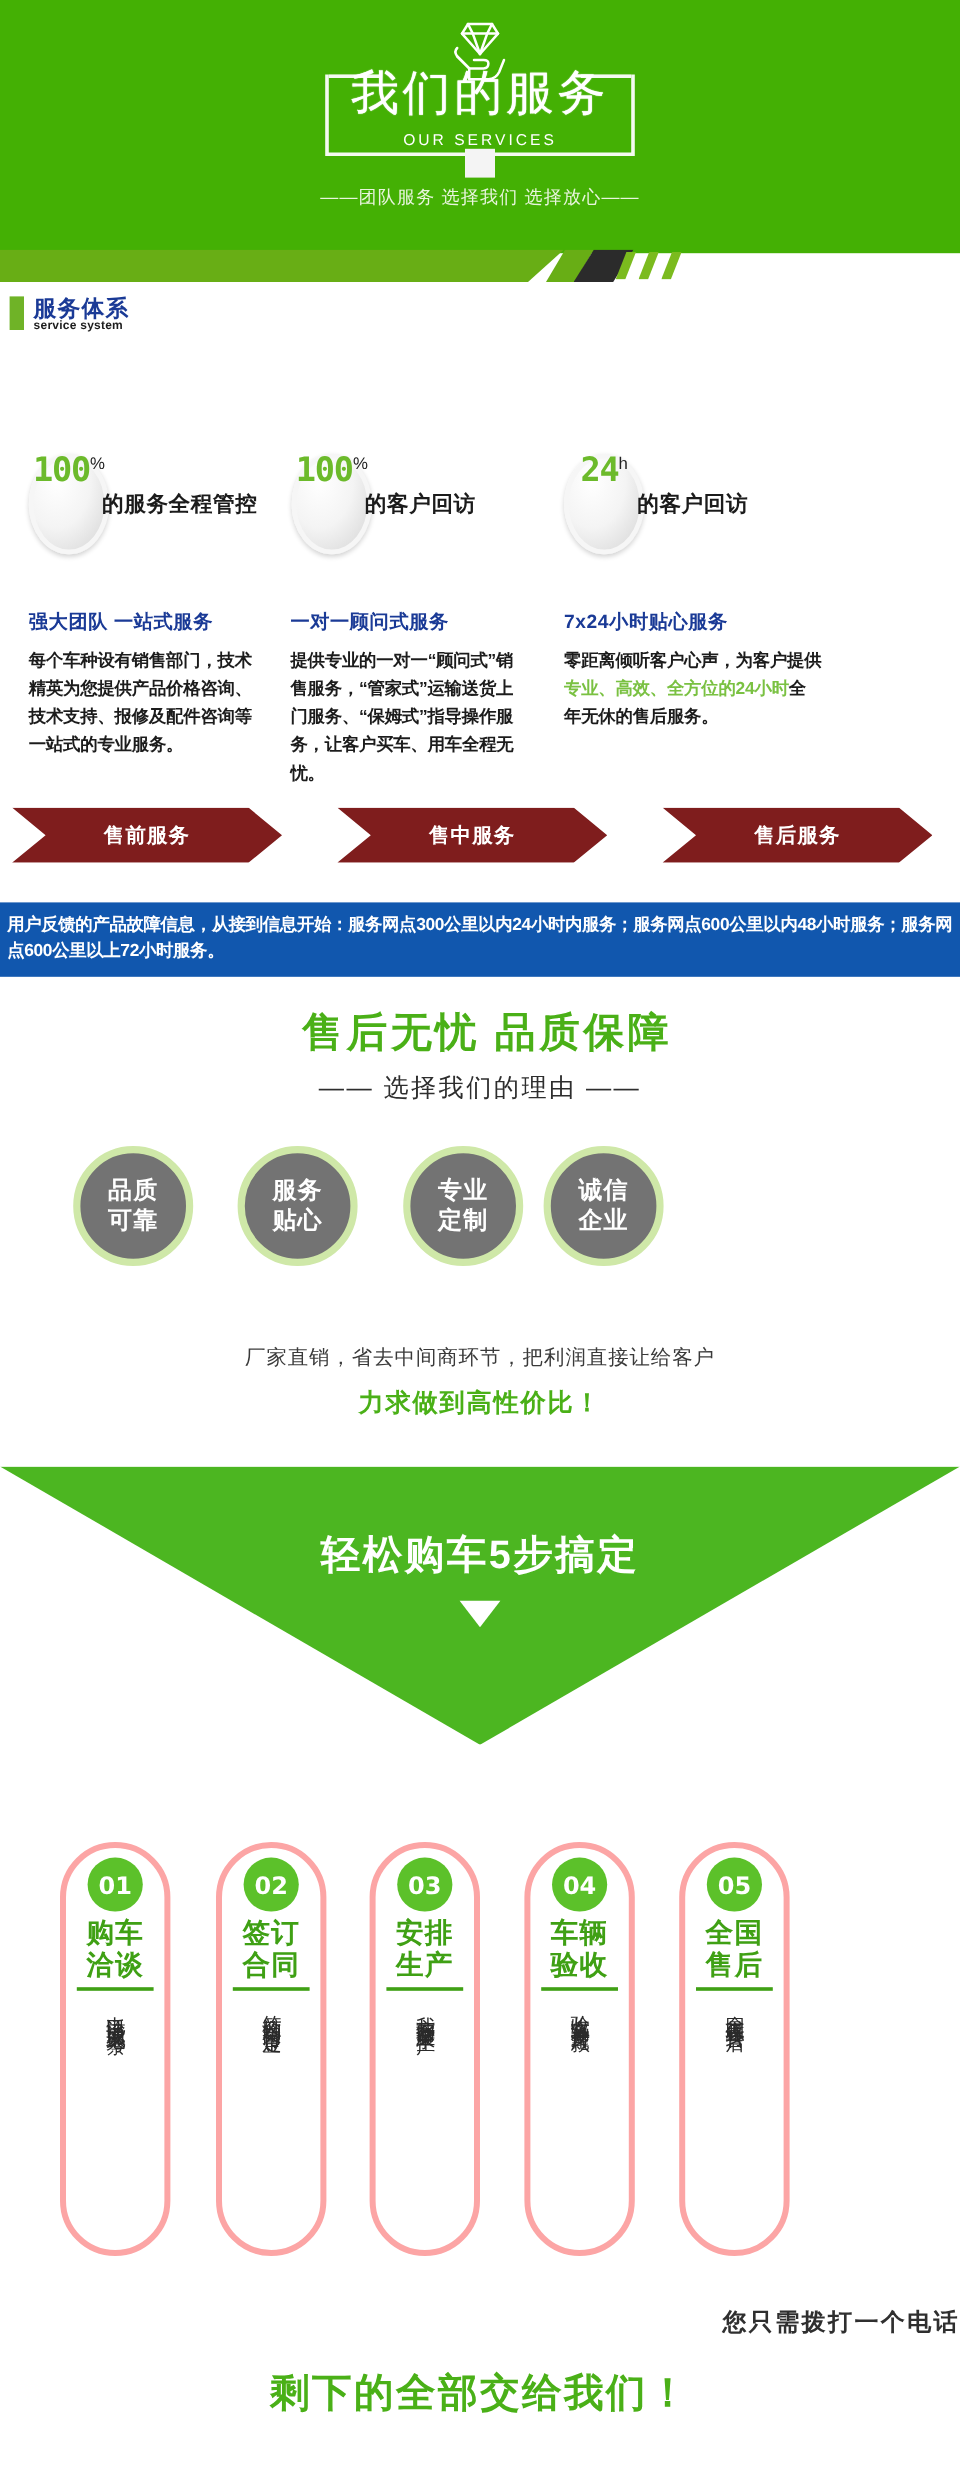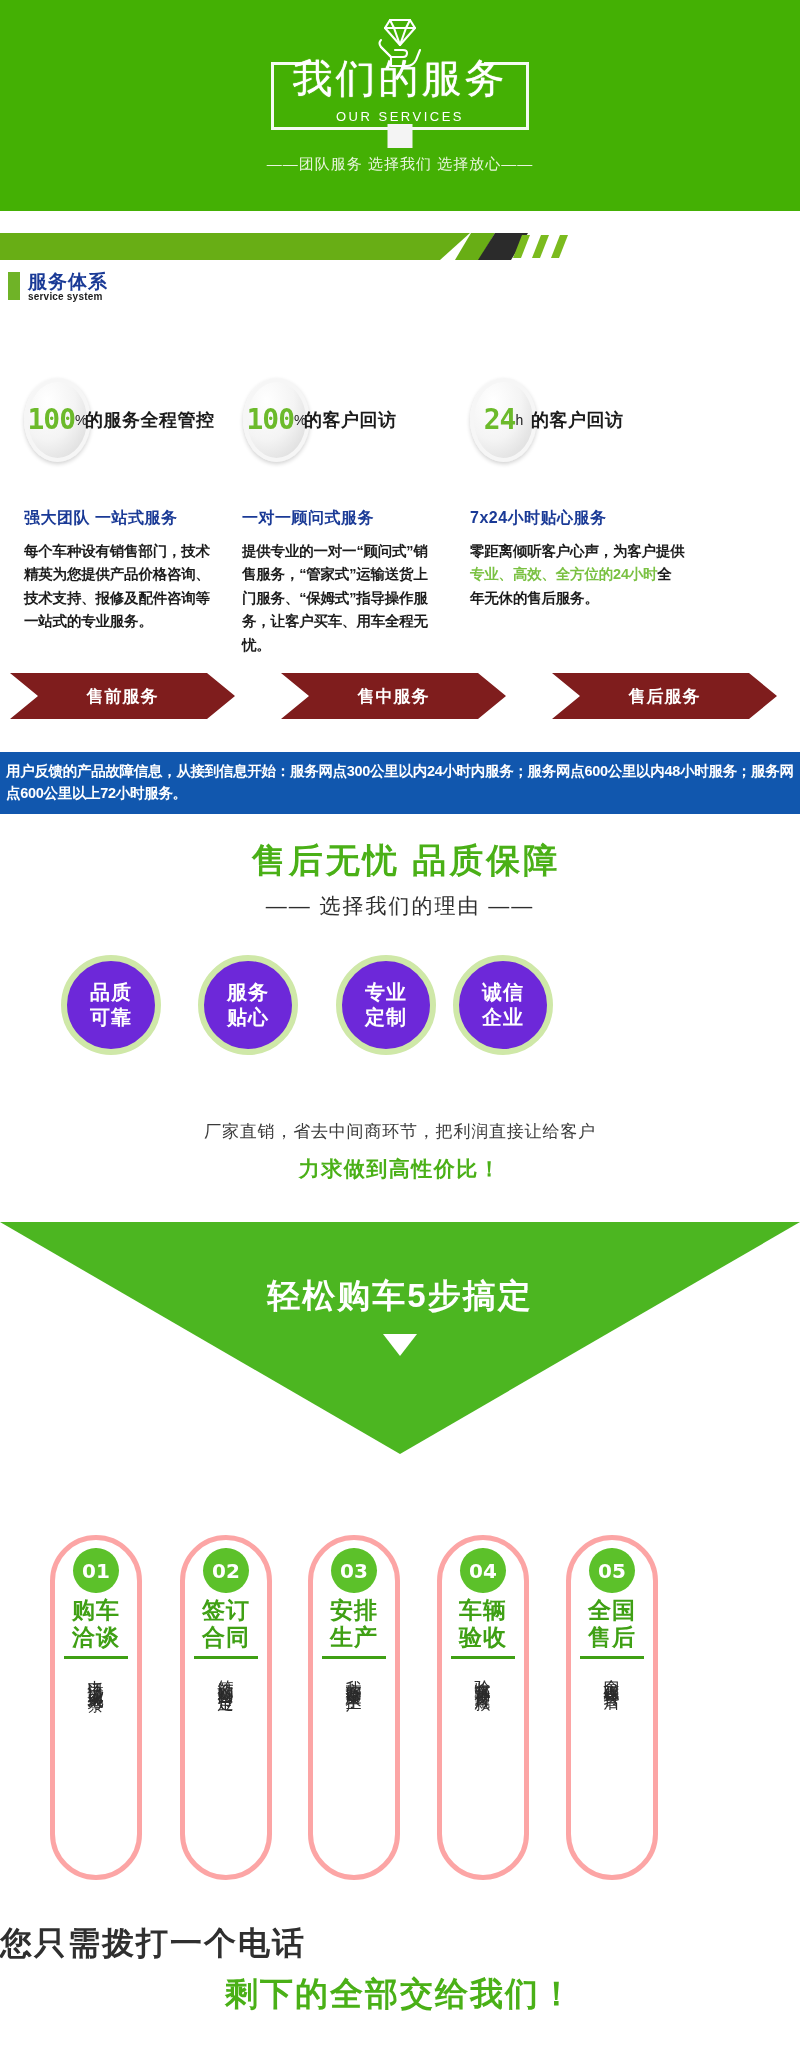--- a/index.html
+++ b/index.html
@@ -41,21 +41,21 @@
   .title-notch{
     position:absolute; left:50%; top:124px; transform:translateX(-50%);
     width:25px; height:24px; background:#f4f4f4;
   }
   .hero-tagline{
     position:absolute; left:50%; top:155px; transform:translateX(-50%);
     color:#e8f5dd; font-size:15px; letter-spacing:1px; white-space:nowrap;
   }
 
   
-  .sysband { position:absolute; left:0; top:233px; width:712px; height:80px;padding-left:35px; }
+  .sysband { position:absolute; left:0; top:208px; width:712px; height:80px;padding-left:35px; }
   .sysband .greenbar{
     position:absolute; left:0; top:0; width:470px; height:27px;
     background:#68ae15;
     clip-path: polygon(0 0, 470px 0, 440px 27px, 0 27px);
   }
   .sysband .greenbar2{
     position:absolute; left:455px; top:0; width:40px; height:27px;
     background:#68ae15;
     clip-path: polygon(16px 0, 40px 0, 24px 27px, 0 27px);
   }
@@ -86,21 +86,21 @@
   
   .badges{ position:absolute; left:0; top:378px; width:800px; height:90px; }
   .badge{ position:absolute; top:0; display:flex; align-items:center; }
   .badge.b1{ left:24px; }
   .badge.b2{ left:243px; }
   .badge.b3{ left:470px; }
   .badge .oval{
     width:67px; height:84px; border-radius:50%;
     background: radial-gradient(ellipse at 35% 28%, #ffffff 0%, #f4f4f4 45%, #dedede 78%, #cfcfcf 100%);
     box-shadow: inset 0 0 0 4px #f6f6f6, 0 2px 4px rgba(0,0,0,.18);
-    display:flex; align-items:center; justify-content:center;
+    display:flex; align-items:flex-start; justify-content:center;
     position:relative;
   }
   .badge .num{
     font-family:"DejaVu Sans Mono",monospace;
     font-size:28px; font-weight:bold; color:#6cba2b; line-height:1;
     letter-spacing:-1px;
   }
   .badge .unit{ font-size:14px; vertical-align:super; }
   .badge .lbl{
     margin-left:-6px; font-size:18px; font-weight:bold; color:#1b1b1b;
@@ -150,21 +150,21 @@
     font-size:34px; font-weight:bold; color:#4ab017; letter-spacing:3px;padding-left:12px;
   }
   .reasons-sub{
     position:absolute; left:0; top:892px; width:800px; text-align:center;
     font-size:21px; color:#2e2e2e; letter-spacing:2px;
   }
 
   .circles{ position:absolute; left:0; top:955px; width:800px; height:115px; }
   .circ{
     position:absolute; top:0; width:100px; height:100px; border-radius:50%;
-    background:#6d28d9;
+    background:#737373;
     border:6px solid #cfe8a8;
     display:flex; flex-direction:column; align-items:center; justify-content:center;
     color:#fff; font-size:20px; font-weight:bold; line-height:1.24; letter-spacing:1px;
   }
   .circ.k1{ left:61px; }
   .circ.k2{ left:198px; }
   .circ.k3{ left:336px; }
   .circ.k4{ left:453px; }
 
   .factory{
@@ -221,22 +221,22 @@
     border-bottom:3px solid #3fa014;
   }
   .step .sdesc{
     margin-top:8px; font-size:16px; color:#2a2a2a; line-height:1.2;
     writing-mode:vertical-rl; text-orientation:upright;
     height:210px; letter-spacing:2px;
   }
 
   
   .cta1{
-    position:absolute; left:0; top:1922px; width:800px; text-align:left;
-    font-size:32px; font-weight:bold; color:#2f2f2f; letter-spacing:2px;
+    position:absolute; left:0; top:1922px; width:800px; text-align:right;
+    font-size:20px; font-weight:bold; color:#2f2f2f; letter-spacing:2px;
   }
   .cta2{
     position:absolute; left:0; top:1972px; width:800px; text-align:center;
     font-size:33px; font-weight:bold; color:#4ab017; letter-spacing:2px;
   }
 </style>
 </head>
 <body>
 
 <div class="hero">

